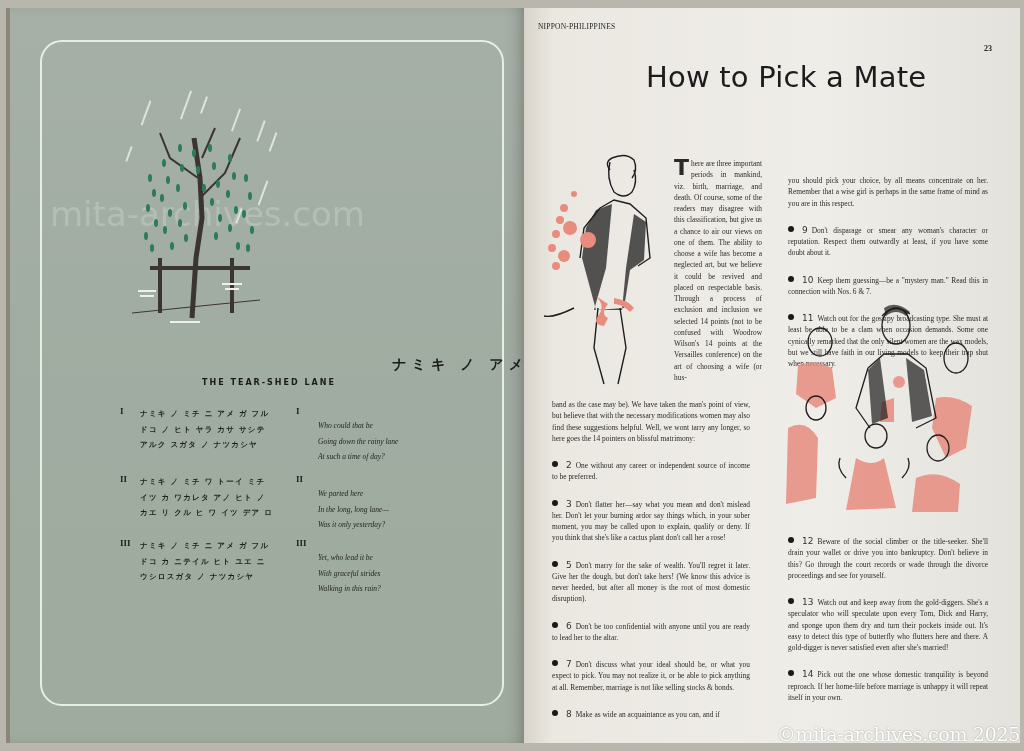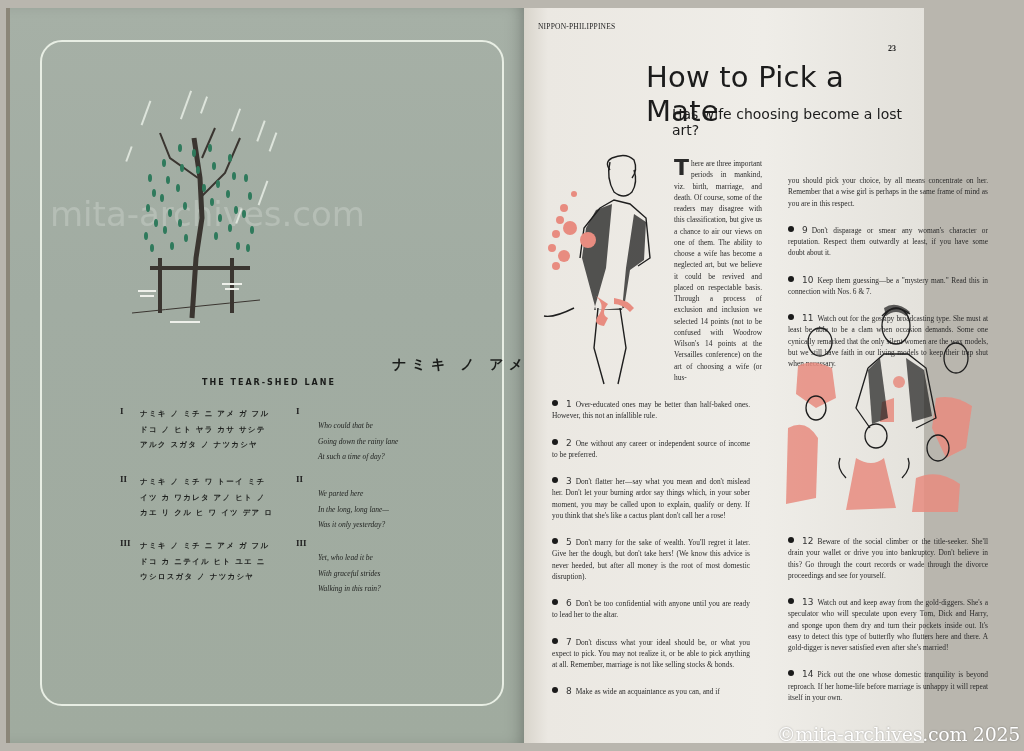--- a/index.html
+++ b/index.html
@@ -33,21 +33,21 @@
   }
   .stanza { position:absolute; left:110px; width:330px; }
   .stanza .num { position:absolute; left:0; top:0; font-size:9px; color:#222; font-weight:bold; }
   .stanza .jp { position:absolute; left:20px; top:0; width:150px; font-family:"DejaVu Sans", sans-serif; font-size:7.5px; font-weight:bold; color:#1e201e; line-height:15.6px; letter-spacing:1.2px; }
   .stanza .num2 { position:absolute; left:176px; top:0; font-size:9px; color:#222; font-weight:bold; }
   .stanza .en { position:absolute; left:198px; top:12px; width:140px; font-family:Liberation Serif, serif; font-style:italic; font-size:7.5px; color:#1e201e; line-height:15.6px; }
   .line { display:block; white-space:nowrap; }
 
   
   .right-page {
-    position:absolute; left:524px; top:8px; width:400px; height:735px;
+    position:absolute; left:524px; top:8px; width:496px; height:735px;
     background: linear-gradient(90deg,#d8d4cb 0%, #ebe8e2 6%, #efede8 60%, #e4e2dc 100%);
   }
   .running-head { position:absolute; left:14px; top:14px; font-size:7.5px; color:#222; letter-spacing:0.2px; }
   .page-num { position:absolute; right:28px; top:36px; font-size:8px; color:#222; font-weight:bold;text-align:center; }
   .headline { position:absolute; left:122px; top:52px; font-family:"DejaVu Sans", sans-serif; font-size:29px; color:#1c1c1c; letter-spacing:0.2px; }
   .subhead { position:absolute; left:148px; top:98px; font-family:"DejaVu Sans", sans-serif; font-size:14px; color:#1c1c1c; }
   .body { font-size:7.4px; color:#2a2a2a; line-height:11.25px; text-align:justify; }
   .intro { position:absolute; left:150px; top:150px; width:88px; }
   .intro .dropcap { float:left; font-size:22px; line-height:18px; font-weight:bold; font-family:"DejaVu Sans", sans-serif; margin-right:2px; margin-top:1px; }
   .col-left { position:absolute; left:12px; top:375px; width:230px; }
@@ -192,21 +192,20 @@
         <span class="line">With graceful strides</span>
         <span class="line">Walking in this rain?</span>
       </div>
     </div>
   </div>
 
   <div class="right-page">
     <div class="running-head">NIPPON-PHILIPPINES</div>
     <div class="page-num">23</div>
     <div class="headline">How to Pick a Mate</div>
-    <div class="subhead">Has wife choosing become a lost art?</div>
 
     <svg class="illus" style="left:10px;top:140px;width:140px;height:240px;" viewBox="0 0 140 240">
       <g fill="none" stroke="#1e1e1e" stroke-width="1.4">
         <path d="M78 10 Q92 4 100 12 Q104 22 98 30"></path>
         <path d="M76 14 Q72 30 80 44 Q90 52 98 44 Q104 34 100 22"></path>
         <path d="M78 10 Q70 14 76 22"></path>
         <path d="M66 60 L80 52 L96 56 L112 70 L116 110 L104 118"></path>
         <path d="M66 60 L50 80 L46 110"></path>
         <path d="M64 160 L60 200 L70 236"></path>
         <path d="M86 160 L92 200 L84 236"></path>
@@ -228,21 +227,21 @@
         <path d="M62 148 Q72 158 64 168 Q58 176 70 178 L74 170 Q66 166 74 156 Z"></path>
         <path d="M80 150 Q94 152 100 160 L96 164 Q88 156 80 156 Z"></path>
       </g>
     </svg>
 
     <div class="intro body">
       <span class="dropcap">T</span><span>here are three important periods in mankind, viz. birth, marriage, and death. Of course, some of the readers may disagree with this classification, but give us a chance to air our views on one of them. The ability to choose a wife has become a neglected art, but we believe it could be revived and placed on respectable basis. Through a process of exclusion and inclusion we selected 14 points (not to be confused with Woodrow Wilson's 14 points at the Versailles conference) on the art of choosing a wife (or hus-</span>
     </div>
 
     <div class="col-left body">
-      <p class="point"><span class="bullet"></span><span class="pnum">1</span><span>Over-educated ones may be better than half-baked ones. However, this not an infallible rule.</span></p>
+      <p class="point">band as the case may be). We have taken the man's point of view, but believe that with the necessary modifications women may also find these suggestions helpful. Well, we wont tarry any longer, so here goes the 14 pointers on blissful matrimony:</p>
       <p class="point"><span class="bullet"></span><span class="pnum">2</span><span>One without any career or independent source of income to be preferred.</span></p>
       <p class="point"><span class="bullet"></span><span class="pnum">3</span><span>Don't flatter her—say what you mean and don't mislead her. Don't let your burning ardor say things which, in your sober moment, you may be called upon to explain, qualify or deny. If you think that she's like a cactus plant don't call her a rose!</span></p>
       <p class="point"><span class="bullet"></span><span class="pnum">5</span><span>Don't marry for the sake of wealth. You'll regret it later. Give her the dough, but don't take hers! (We know this advice is never heeded, but after all money is the root of most domestic disruption).</span></p>
       <p class="point"><span class="bullet"></span><span class="pnum">6</span><span>Don't be too confidential with anyone until you are ready to lead her to the altar.</span></p>
       <p class="point"><span class="bullet"></span><span class="pnum">7</span><span>Don't discuss what your ideal should be, or what you expect to pick. You may not realize it, or be able to pick anything at all. Remember, marriage is not like selling stocks &amp; bonds.</span></p>
       <p class="point"><span class="bullet"></span><span class="pnum">8</span><span>Make as wide an acquaintance as you can, and if</span></p>
     </div>
 
     <div class="col-right-top body">
       <p class="point">you should pick your choice, by all means concentrate on her. Remember that a wise girl is perhaps in the same frame of mind as you are in this respect.</p>

